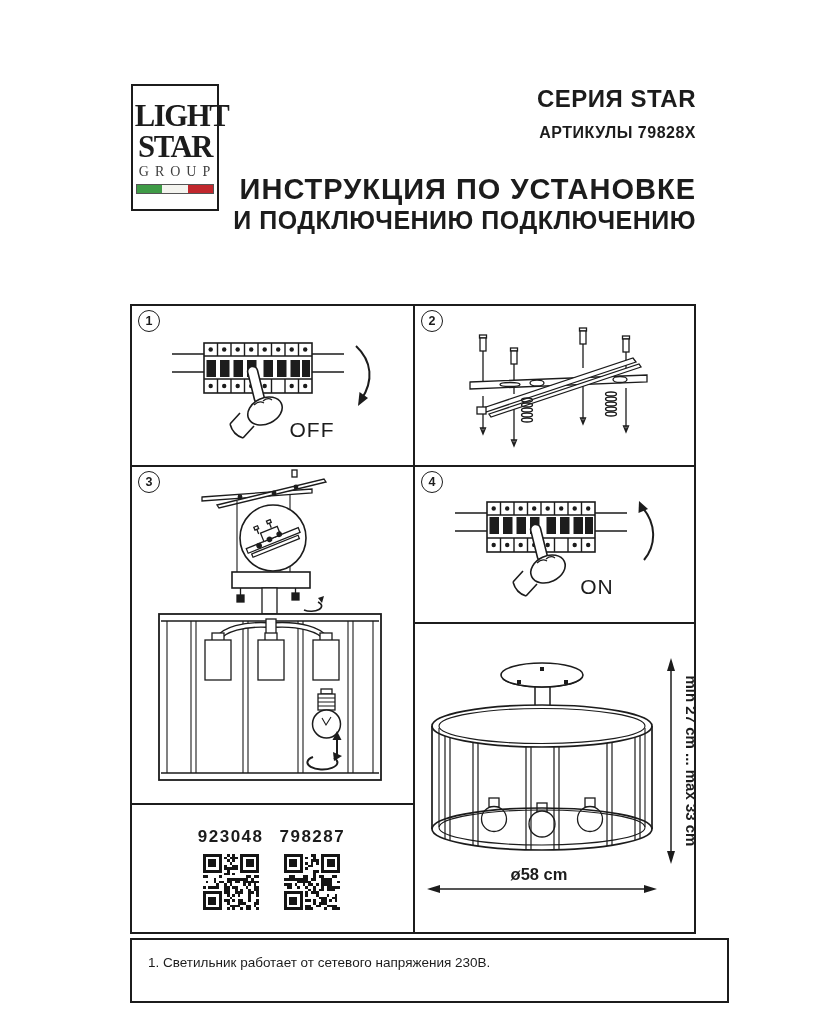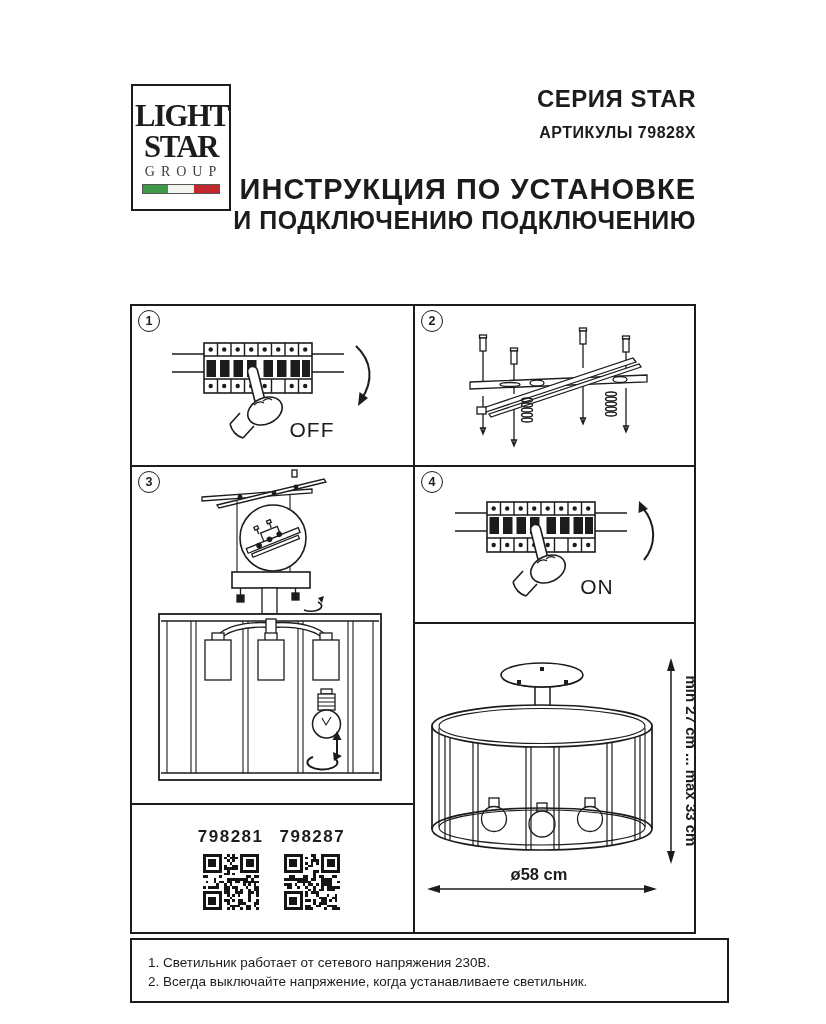--- a/index.html
+++ b/index.html
@@ -1,20 +1,20 @@
 <!DOCTYPE html>
 <html><head>
 <meta charset="utf-8">
 <style>
   html,body{margin:0;padding:0;background:#fff;}
   .page{position:relative;width:826px;height:1024px;background:#ffffff;overflow:hidden;
         font-family:"Liberation Sans",sans-serif;color:#1c1c1c;}
   .abs{position:absolute;}
   
-  .logo-box{left:131px;top:84px;width:100px;height:127px;border:2px solid #1c1c1c;
+  .logo-box{left:131px;top:84px;width:88px;height:127px;border:2px solid #1c1c1c;
             box-sizing:border-box;text-align:center;}
   .logo-word{font-family:"Liberation Serif",serif;font-weight:bold;font-size:32px;
              letter-spacing:-1.5px;line-height:31px;transform:scaleX(.96);transform-origin:center;}
   .logo-word.first{margin-top:14px;}
   .logo-group{font-family:"Liberation Serif",serif;font-size:14px;letter-spacing:6px;
               margin-left:5px;margin-top:2px;color:#404040;}
   .flag{width:76px;height:8px;margin:4px auto 0 auto;border:1px solid #555;display:flex;}
   .flag span{flex:1;height:100%;}
   
   .hdr{right:130px;top:84px;text-align:right;font-weight:bold;}
@@ -343,21 +343,21 @@
         <path d="M12,267 l13,-4 v8 z" fill="#1c1c1c" stroke="none"></path>
         <path d="M242,267 l-13,-4 v8 z" fill="#1c1c1c" stroke="none"></path>
       </g>
     </g>
     <text transform="translate(271,139) rotate(90)" text-anchor="middle" font-size="15" font-weight="bold">min 27 cm ... max 33 cm</text>
     <text x="124" y="258" text-anchor="middle" font-size="16.5" font-weight="bold">ø58 cm</text>
   </svg>
 
   <div class="abs qr-area">
     <div class="qr-col">
-      <div class="qr-num">798281</div>
+      <div class="qr-num">923048</div>
       <div class="qr-img" id="qr-left">
           <svg viewBox="0 0 21 21" shape-rendering="crispEdges">
             <rect x="0" y="0" width="21" height="21" fill="#fff"></rect>
             <rect x="0" y="0" width="7" height="7" fill="#151515"></rect>
             <rect x="1" y="1" width="5" height="5" fill="#fff"></rect>
             <rect x="2" y="2" width="3" height="3" fill="#151515"></rect>
             <rect x="14" y="0" width="7" height="7" fill="#151515"></rect>
             <rect x="15" y="1" width="5" height="5" fill="#fff"></rect>
             <rect x="16" y="2" width="3" height="3" fill="#151515"></rect>
             <rect x="0" y="14" width="7" height="7" fill="#151515"></rect>
@@ -617,16 +617,15 @@
             <rect x="18" y="20" width="1" height="1" fill="#151515"></rect>
             <rect x="19" y="20" width="1" height="1" fill="#151515"></rect>
             <rect x="20" y="20" width="1" height="1" fill="#151515"></rect>
           </svg>
         </div>
     </div>
   </div>
 
   <div class="abs notes">
     <div>1. Светильник работает от сетевого напряжения 230В.</div>
-    <div>2. Всегда выключайте напряжение, когда устанавливаете светильник.</div>
   </div>
 
 </div>
 
 </body></html>

